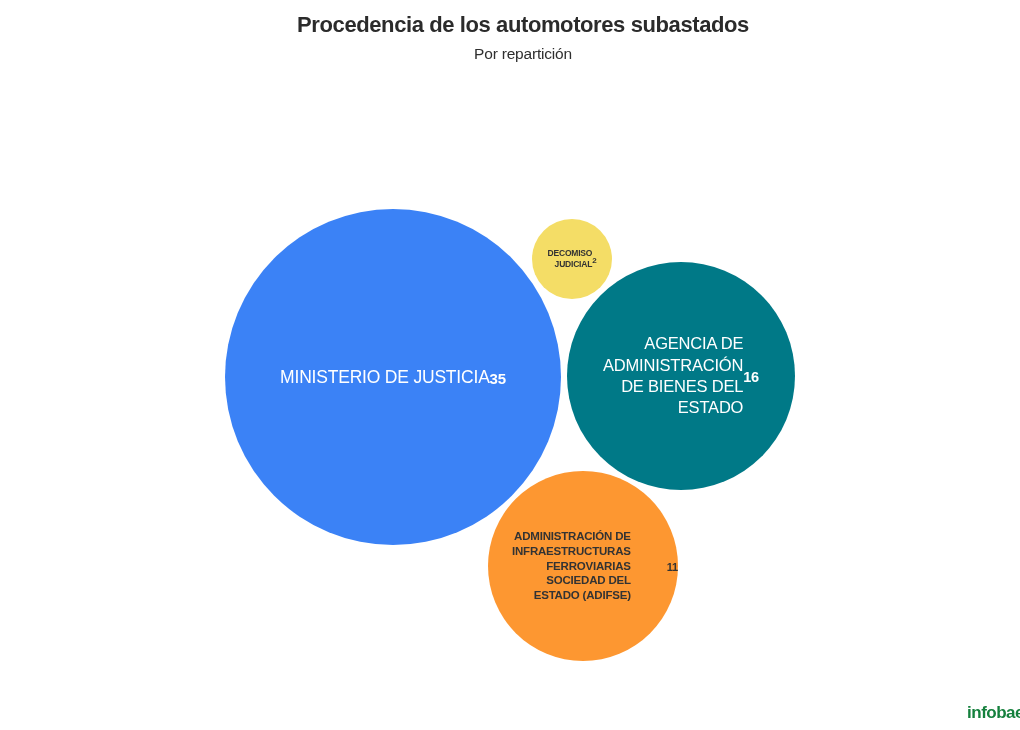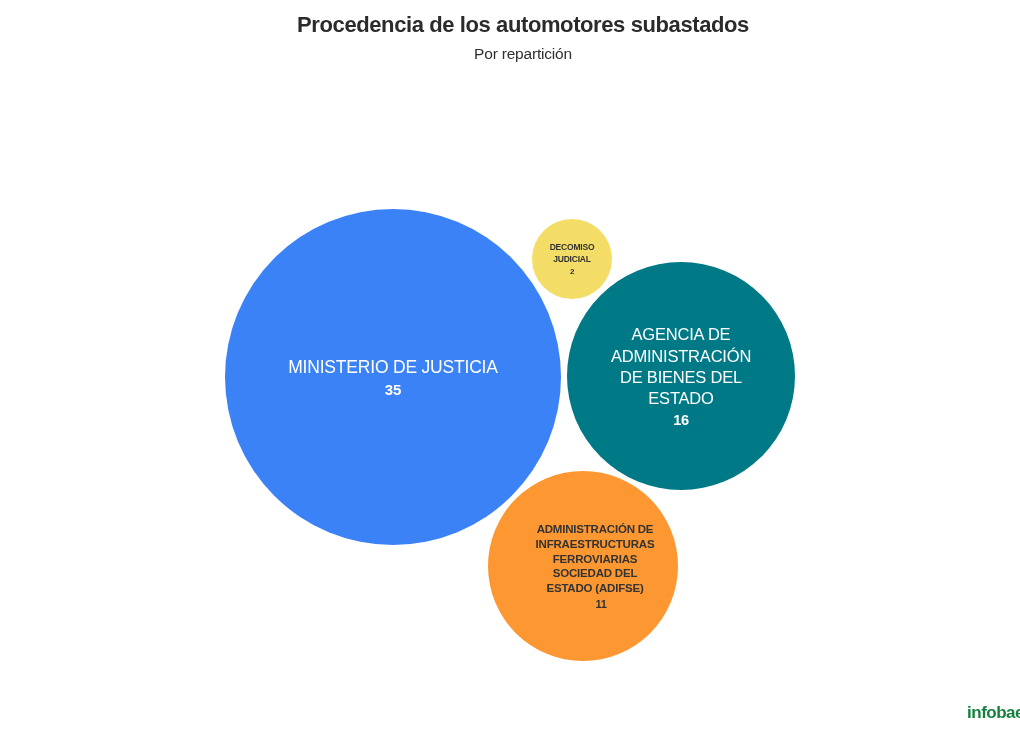--- a/index.html
+++ b/index.html
@@ -36,24 +36,24 @@
     line-height: 1.2;
   }
   .chart {
     position: absolute;
     inset: 0;
   }
   .bubble {
     position: absolute;
     border-radius: 50%;
     display: flex;
-    flex-direction: column;
+    flex-direction: row;
     align-items: center;
     justify-content: center;
-    text-align: center;
+    text-align: right;
     box-sizing: border-box;
   }
   .bubble-label {
     white-space: pre-line;
     line-height: 1.3;
     letter-spacing: -0.2px;
   }
   .bubble-label.light { font-weight: 400; }
   .bubble-label.heavy { font-weight: 700; }
   .bubble-value {

